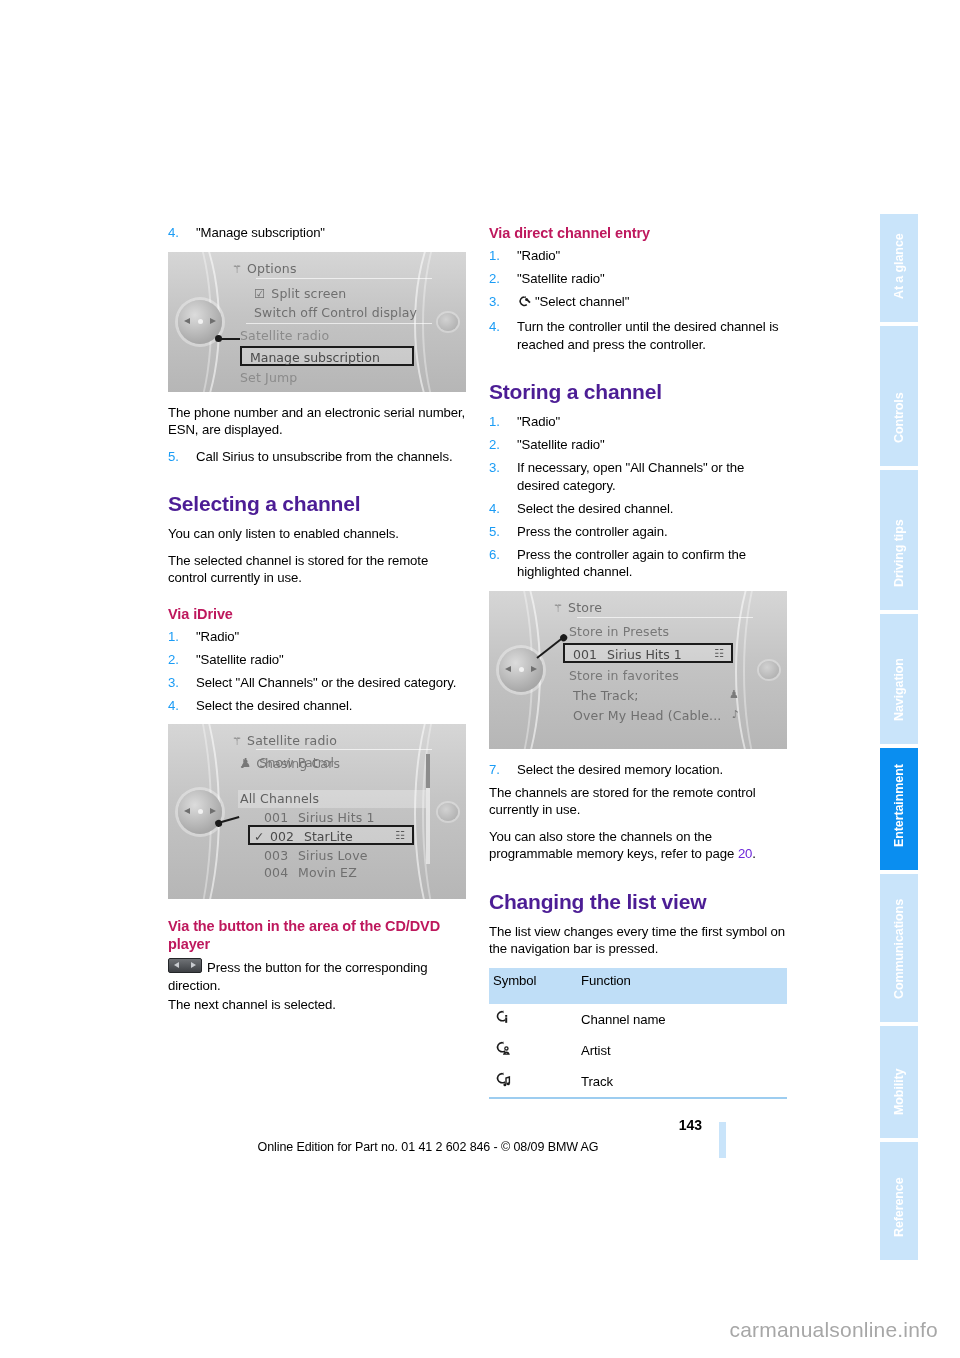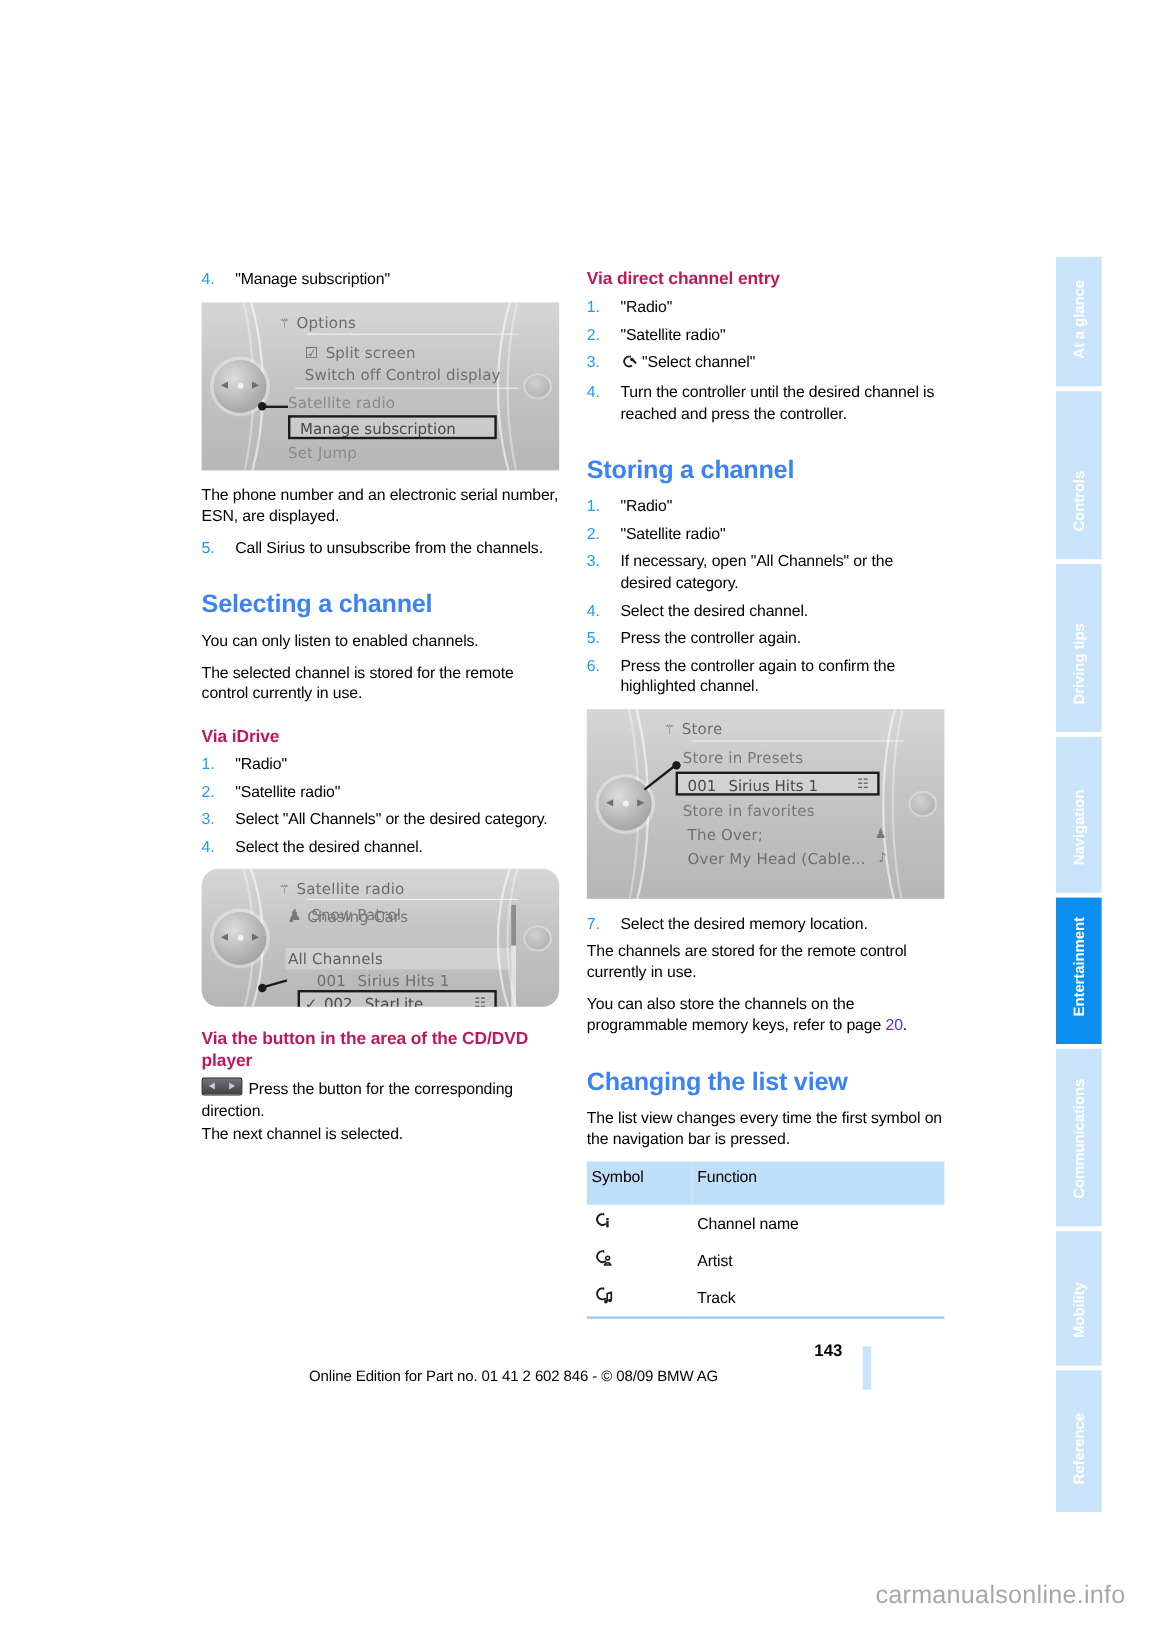--- a/index.html
+++ b/index.html
@@ -30,21 +30,21 @@
     width: 298px;
   }
   #col-left  { left: 168px; }
   #col-right { left: 489px; }
 
   
   h1.sect {
     font-size: 21px;
     line-height: 25px;
     font-weight: bold;
-    color: #3b82f6;
+    color: #4c1d95;
     margin: 26px 0 9px 0;
     letter-spacing: -0.2px;
   }
   h2.subsect {
     font-size: 14.5px;
     line-height: 18px;
     font-weight: bold;
     color: #be185d;
     margin: 18px 0 5px 0;
     letter-spacing: -0.1px;
@@ -111,21 +111,21 @@
   
   .shot {
     position: relative;
     width: 298px;
     background: linear-gradient(180deg,#d6d6d6 0%, #c4c4c4 45%, #b6b6b6 100%);
     margin: 10px 0 12px 0;
     overflow: hidden;
     font-family: "DejaVu Sans", sans-serif;
   }
   .shot.s1 { height: 140px; }
-  .shot.s2 { height: 115px; border-radius: 14px; }
+  .shot.s2 { height: 175px; }
   .shot.s3 { height: 158px; }
 
   
   .shot .arc {
     position: absolute;
     top: -40%;
     height: 180%;
     width: 110px;
     border-radius: 50%;
     border: 2px solid rgba(255,255,255,0.55);
@@ -580,21 +580,21 @@
           <span>Store in Presets</span>
         </div>
         <div class="hl" style="top:52px; height:20px; left:16px; right:20px;">
           <span class="txt"><span class="num">001</span><span>Sirius Hits 1</span></span>
           <span class="rt">☷</span>
         </div>
         <div class="row light" style="top:77px; left:22px;">
           <span>Store in favorites</span>
         </div>
         <div class="row" style="top:97px; left:26px;">
-          <span>The Over;</span>
+          <span>The Track;</span>
           <span class="rt-ic" style="top:0;">♟</span>
         </div>
         <div class="row" style="top:117px; left:26px;">
           <span>Over My Head (Cable...</span>
           <span class="rt-ic" style="top:0;">♪</span>
         </div>
       </div>
     </div>
 
     <ol class="steps">

